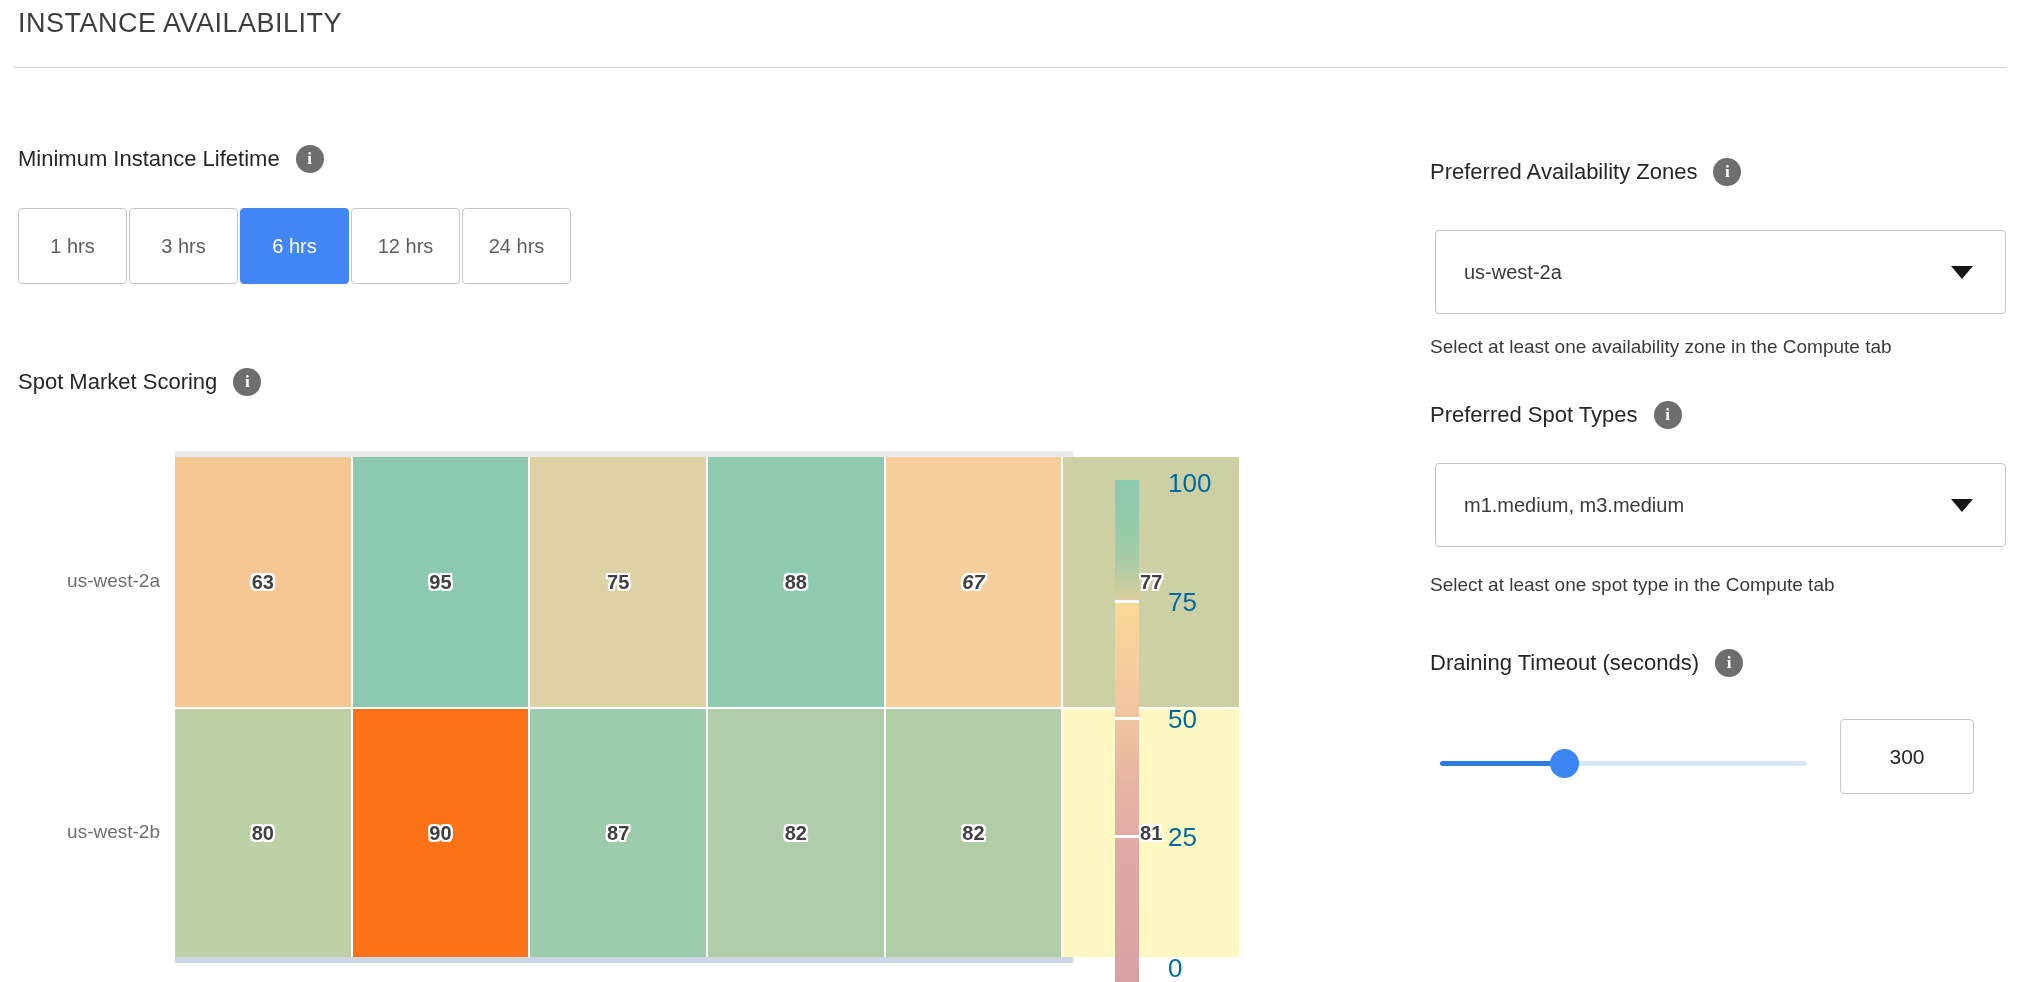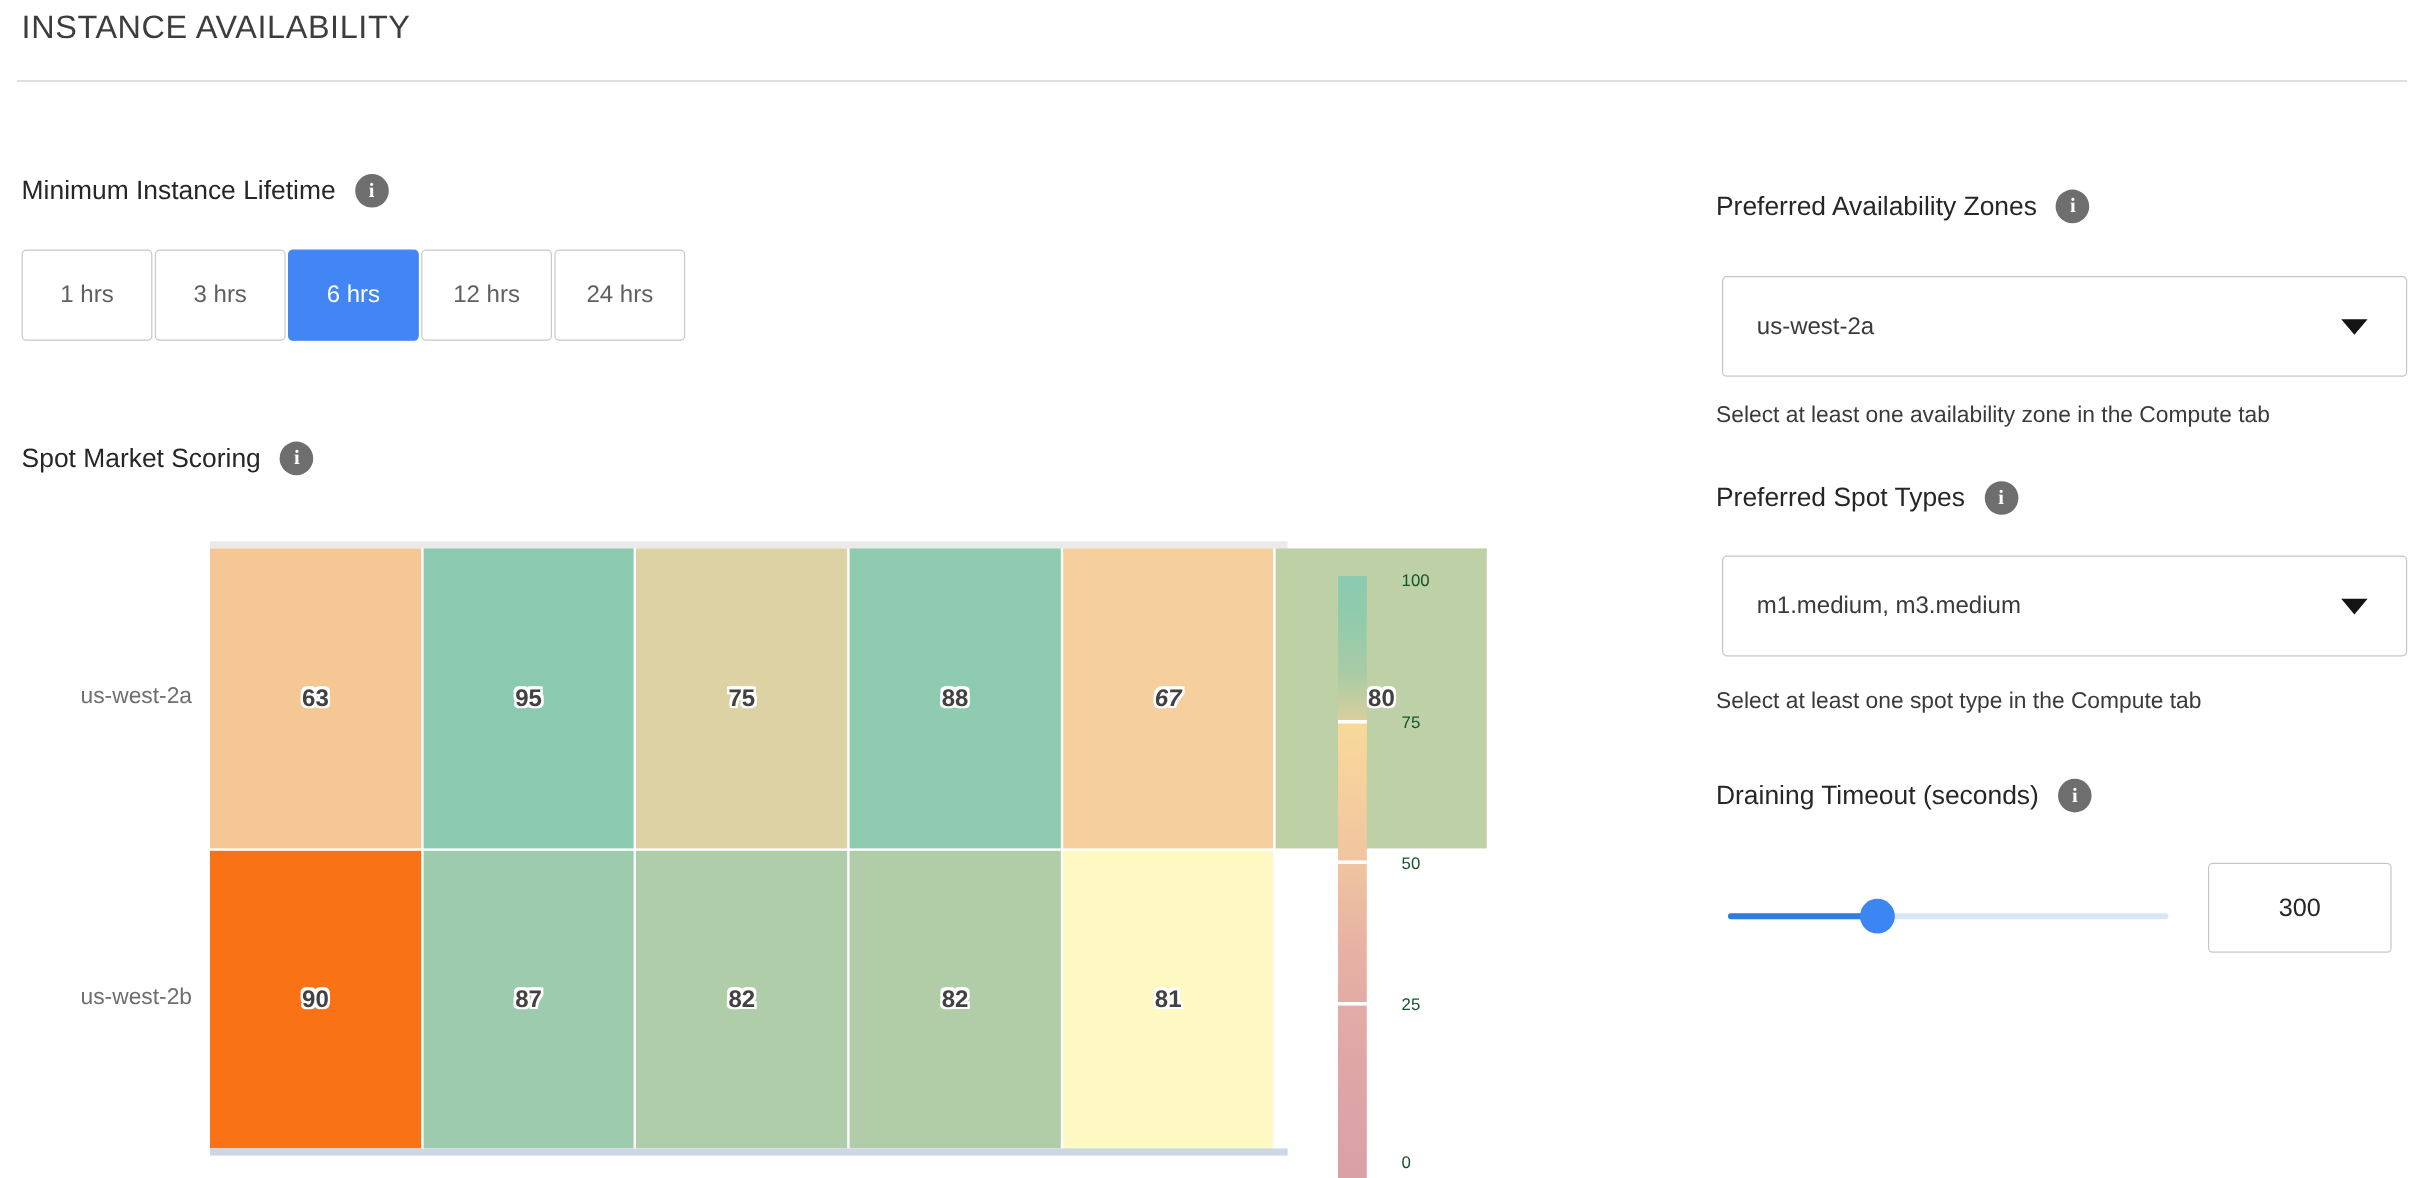--- a/index.html
+++ b/index.html
@@ -65,21 +65,21 @@
   .colorbar{
     position:absolute;left:1115px;top:480px;width:24px;height:502px;
     background:linear-gradient(to bottom,
       #8bcab0 0%, #93cbac 8%, #a8cba6 16%, #ccce9f 22%, #d9ce9d 23.8%,
       #f8d99a 24.8%, #f6d19c 33%, #f0c5a0 47%, #ecbda1 53%,
       #e6b2a4 62%, #e2aca6 71%, #dda6a7 83%, #d8a1a6 100%);
   }
   .cb-gap{position:absolute;left:0;width:100%;height:3px;background:#ffffff;}
   .cb-tick{
     position:absolute;left:1168px;width:70px;height:26px;line-height:26px;
-    font-size:14px;color:#14532d;
+    font-size:26px;color:#0369a1;
   }
 
   
   .dropdown{
     position:absolute;left:1435px;width:571px;height:84px;background:#ffffff;
     border:1px solid #c6c6c6;border-radius:4px;box-sizing:border-box;
     display:flex;align-items:center;cursor:pointer;
   }
   .dropdown .dd-value{font-size:20px;color:#3a3a3a;padding-left:28px;}
   .dd-caret{
@@ -93,21 +93,21 @@
   .slider-track{
     position:absolute;left:1440px;top:761px;width:367px;height:5px;border-radius:3px;
     background:#d9e6fa;cursor:pointer;
   }
   #slider-fill{position:absolute;left:0;top:0;height:5px;border-radius:3px;background:#2e7ce0;}
   #slider-thumb{
     position:absolute;top:-12px;width:29px;height:29px;border-radius:50%;
     background:#3b86f2;cursor:grab;
   }
   .value-input{
-    position:absolute;left:1840px;top:719px;width:153px;height:75px;box-sizing:border-box;
+    position:absolute;left:1840px;top:719px;width:134px;height:75px;box-sizing:border-box;
     border:1px solid #c6c6c6;border-radius:4px;background:#ffffff;
     font-family:inherit;font-size:21px;color:#262626;text-align:center;
   }
 </style>
 </head>
 <body>
 
 <div class="screen">
 
   <div class="page-title">INSTANCE AVAILABILITY</div>
@@ -144,20 +144,23 @@
           <span class="hm-val">95</span>
         </div>
         <div class="hm-cell" style="background: rgb(221, 210, 164);">
           <span class="hm-val">75</span>
         </div>
         <div class="hm-cell" style="background: rgb(142, 203, 176);">
           <span class="hm-val">88</span>
         </div>
         <div class="hm-cell" style="background: rgb(246, 207, 158); font-style: italic;">
           <span class="hm-val">67</span>
+        </div>
+        <div class="hm-cell" style="background: rgb(205, 207, 164);">
+          <span class="hm-val">77</span>
         </div>
         <div class="hm-cell" style="background: rgb(190, 208, 165);">
           <span class="hm-val">80</span>
         </div>
         <div class="hm-cell" style="background: #f97316;">
           <span class="hm-val">90</span>
         </div>
         <div class="hm-cell" style="background: rgb(156, 203, 174);">
           <span class="hm-val">87</span>
         </div>

